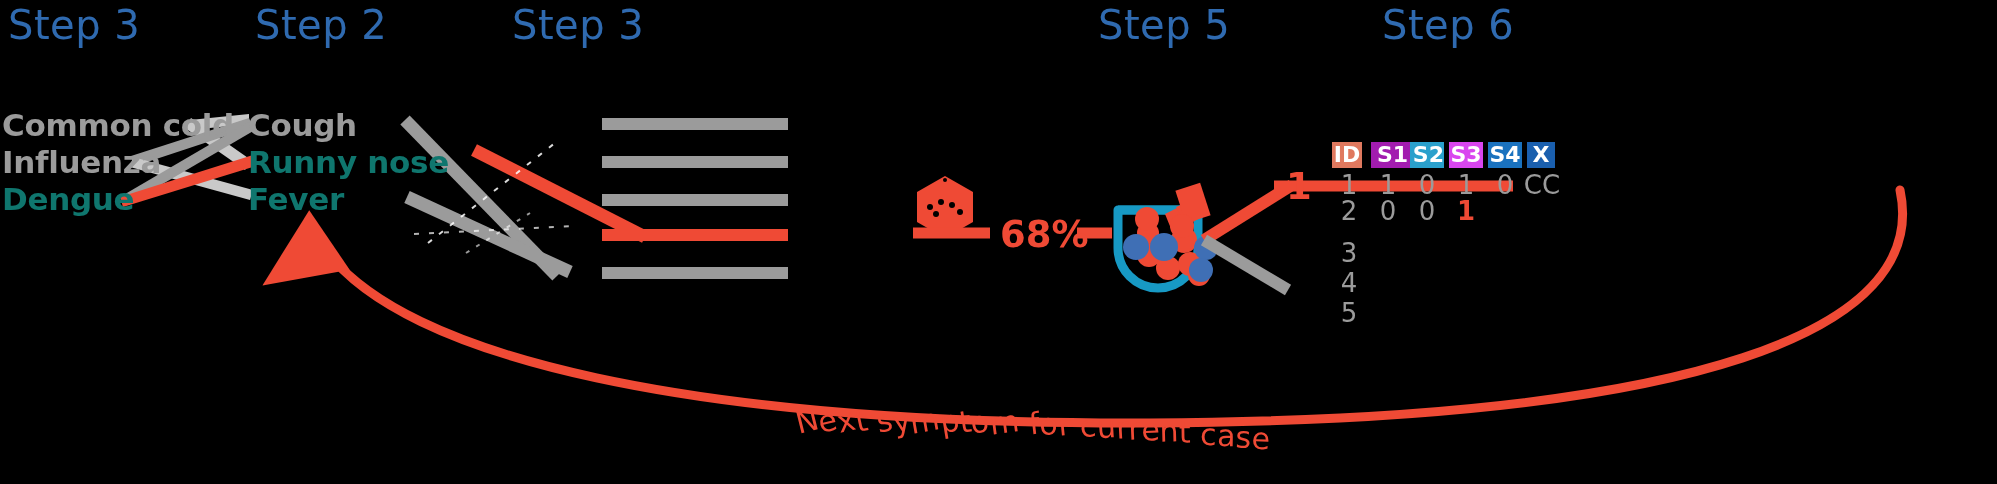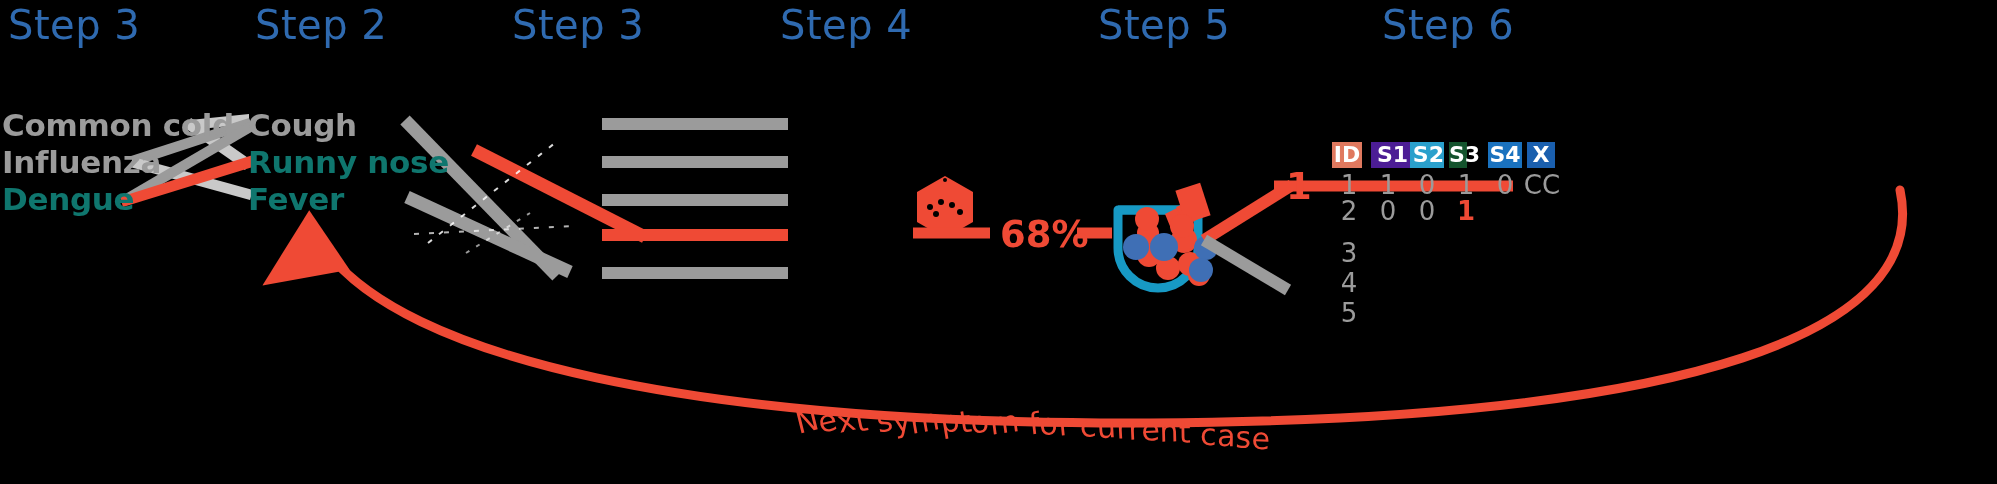--- a/index.html
+++ b/index.html
@@ -88,21 +88,20 @@
   }
 </style>
 </head>
 <body>
 
 <div id="canvas">
 
   <div class="step-label" style="left:8px">Step 3</div>
   <div class="step-label" style="left:255px">Step 2</div>
   <div class="step-label" style="left:512px">Step 3</div>
-  <div class="step-label" style="left:780px">Step 4</div>
   <div class="step-label" style="left:1098px">Step 5</div>
   <div class="step-label" style="left:1382px">Step 6</div>
 
   <svg class="layer" viewBox="0 0 1997 484">
     <defs>
       <marker id="arrowUp" markerWidth="10" markerHeight="10" refX="5" refY="8" orient="auto">
         <path d="M1,9 L5,0 L9,9 Z" fill="#ef4a35"></path>
       </marker>
     </defs>
 
@@ -186,23 +185,23 @@
   <div class="node-label node-red" style="left:248px; top:144px">Runny nose</div>
   <div class="node-label node-red" style="left:248px; top:181px">Fever</div>
 
   <div class="pct-label" style="left:1000px; top:213px">68%</div>
 
   <div class="pct-label" style="left:1286px; top:165px">1</div>
 
   <div class="tbl" style="left:0;top:0;">
 
     <div class="tbl-head" style="left:1332px; top:142px; width:30px; background:#e0795f;">ID</div>
-    <div class="tbl-head" style="left:1371px; top:142px; width:43px; background:#4c1d95;">S1</div>
+    <div class="tbl-head" style="left:1371px; top:142px; width:43px; background:#a21caf;">S1</div>
     <div class="tbl-head" style="left:1410px; top:142px; width:34px; background:#2aa0cc;text-align:right;">S2</div>
-    <div class="tbl-head" style="left:1449px; top:142px; width:18px; background:#14532d;">S3</div>
+    <div class="tbl-head" style="left:1449px; top:142px; width:34px; background:#d946ef;">S3</div>
     <div class="tbl-head" style="left:1488px; top:142px; width:34px; background:#1a72bf;">S4</div>
     <div class="tbl-head" style="left:1527px; top:142px; width:28px; background:#1a5fae;">X</div>
 
     <div class="tbl-cell" style="left:1332px; top:170px; width:34px;">1</div>
     <div class="tbl-cell" style="left:1371px; top:170px; width:34px;">1</div>
     <div class="tbl-cell" style="left:1410px; top:170px; width:34px;">0</div>
     <div class="tbl-cell" style="left:1449px; top:170px; width:34px;">1</div>
     <div class="tbl-cell" style="left:1488px; top:170px; width:34px;">0</div>
     <div class="tbl-cell" style="left:1522px; top:170px; width:40px;">CC</div>
 

